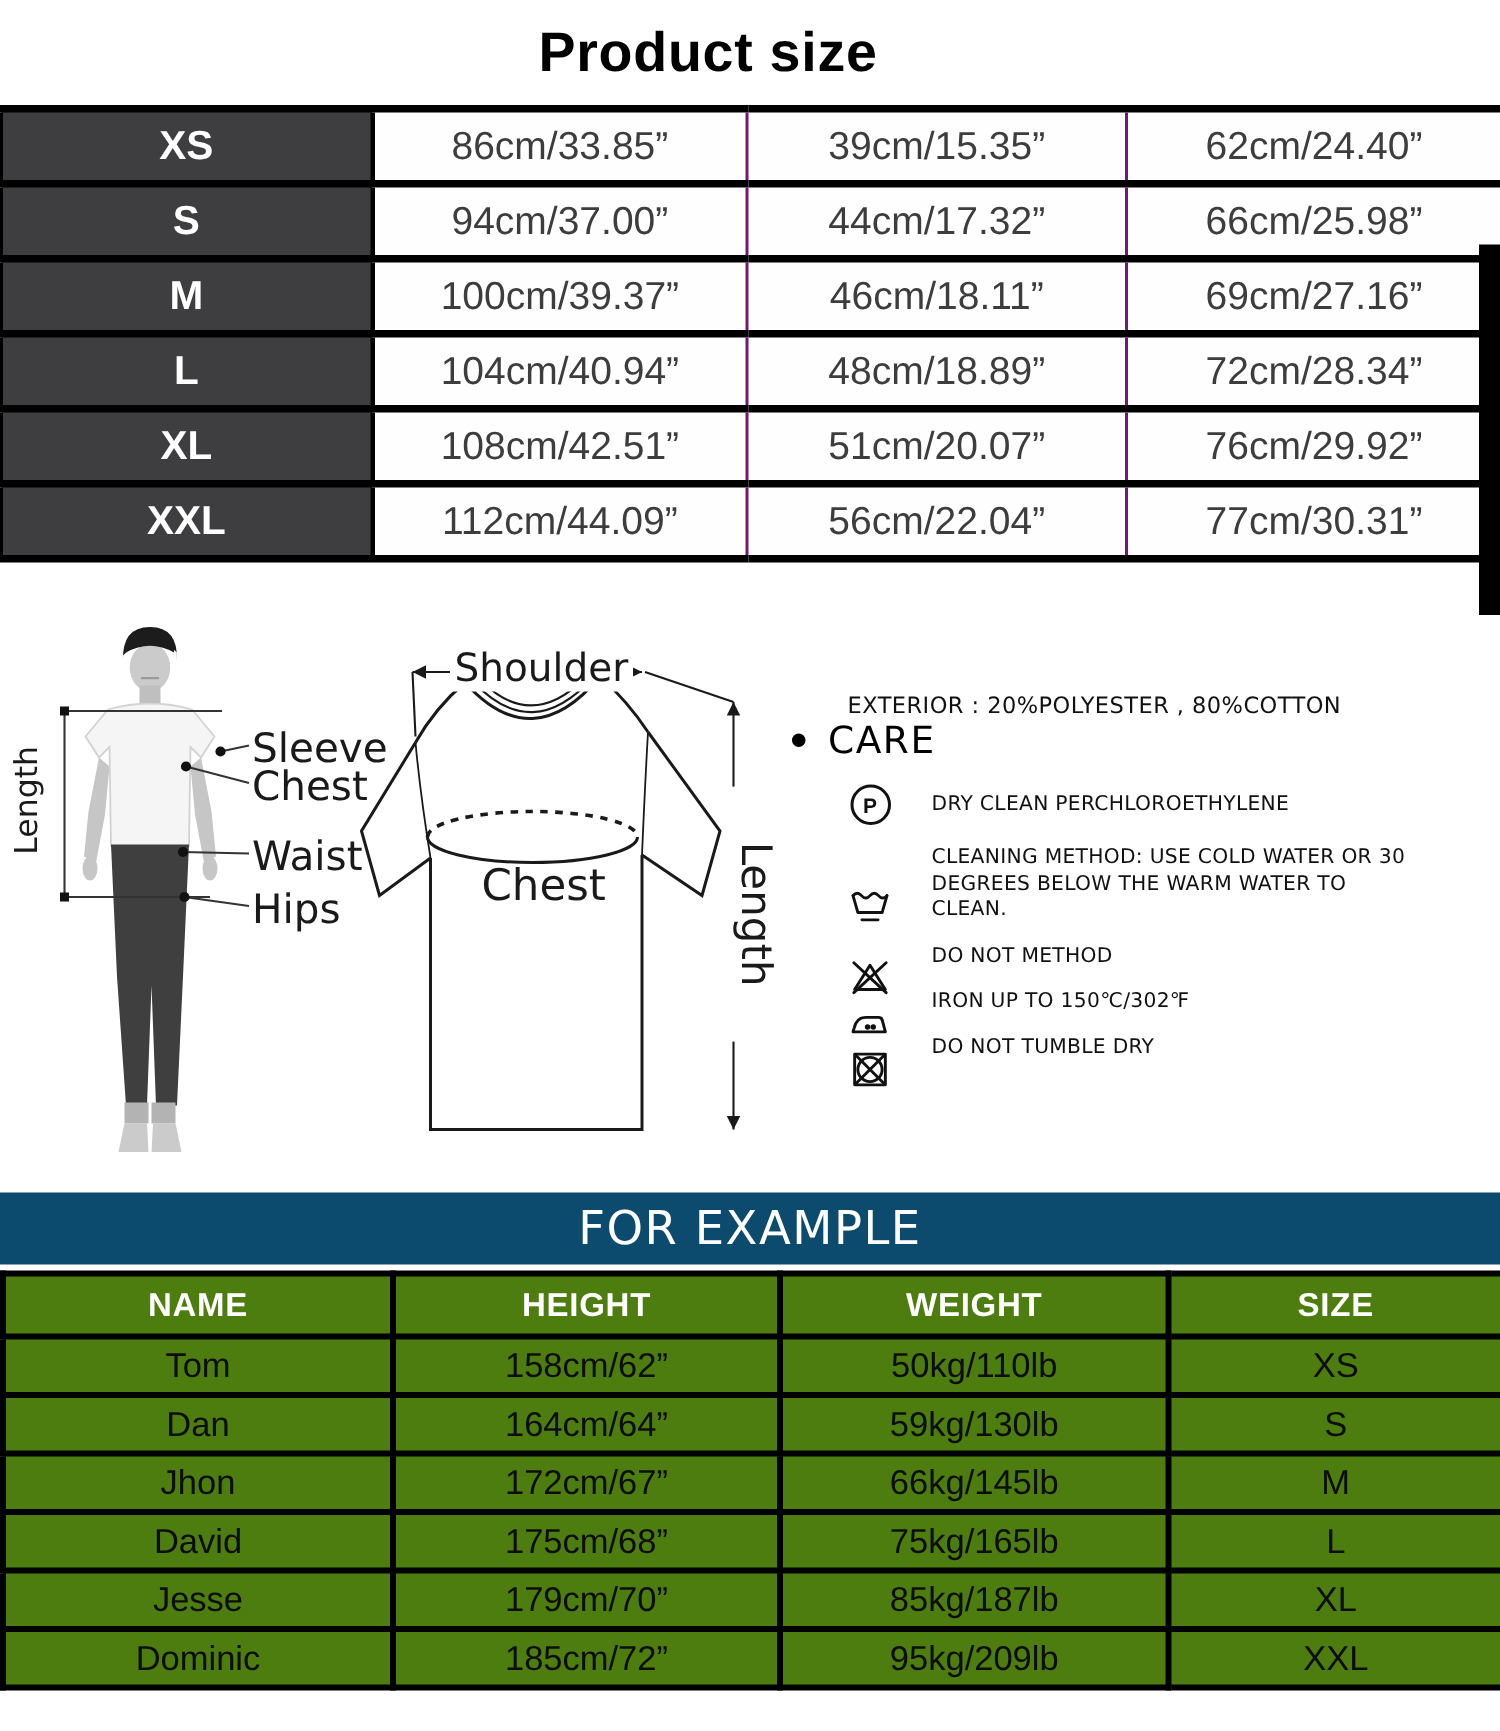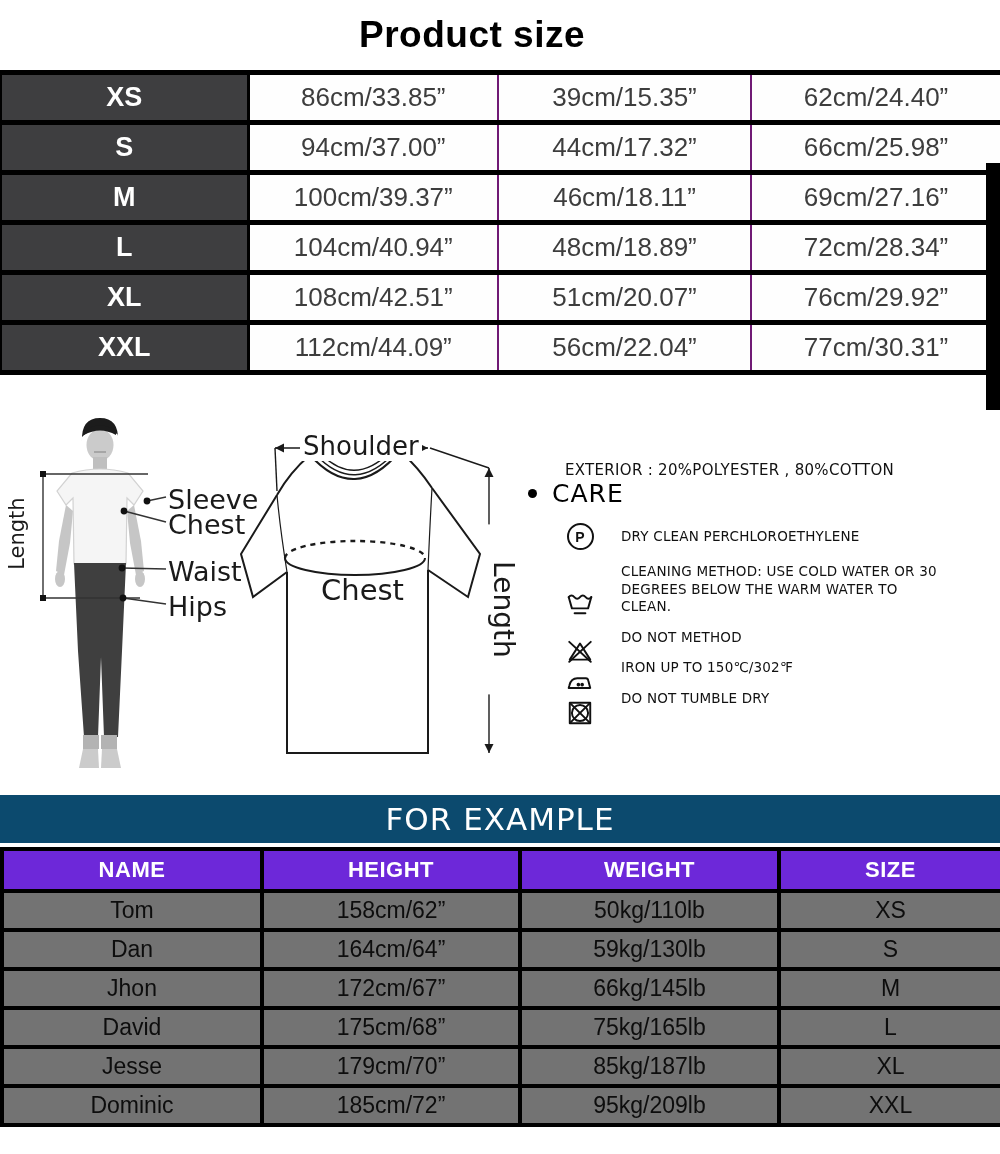--- a/index.html
+++ b/index.html
@@ -61,22 +61,22 @@
     position:absolute;top:795px;left:0;width:1000px;height:48px;background:#0c4a6e;
     display:flex;align-items:center;justify-content:center;
     color:#fff;font-size:31px;letter-spacing:1px;font-family:"DejaVu Sans", sans-serif;
   }
   .example-table{position:absolute;top:847px;left:0;width:1000px;}
   .example-table col.c1{width:260px}.example-table col.c2{width:258px}
   .example-table col.c3{width:259px}.example-table col.c4{width:223px}
   .example-table th,.example-table td{
     border:4px solid #000;text-align:center;vertical-align:middle;
   }
-  .example-table th{height:36px;background:#6d28d9;color:#fff;font-size:22px;font-weight:bold;letter-spacing:0.5px;}
-  .example-table td{height:33px;background:#737373;color:#0d0d0d;font-size:23px;}
+  .example-table th{height:36px;background:#4d7c0f;color:#fff;font-size:22px;font-weight:bold;letter-spacing:0.5px;}
+  .example-table td{height:33px;background:#4d7c0f;color:#0d0d0d;font-size:23px;}
 </style>
 </head>
 <body>
 
 <div class="page-title">Product size</div>
 
 <table class="size-table">
   <colgroup>
       <col class="c1">
       <col class="c2">

